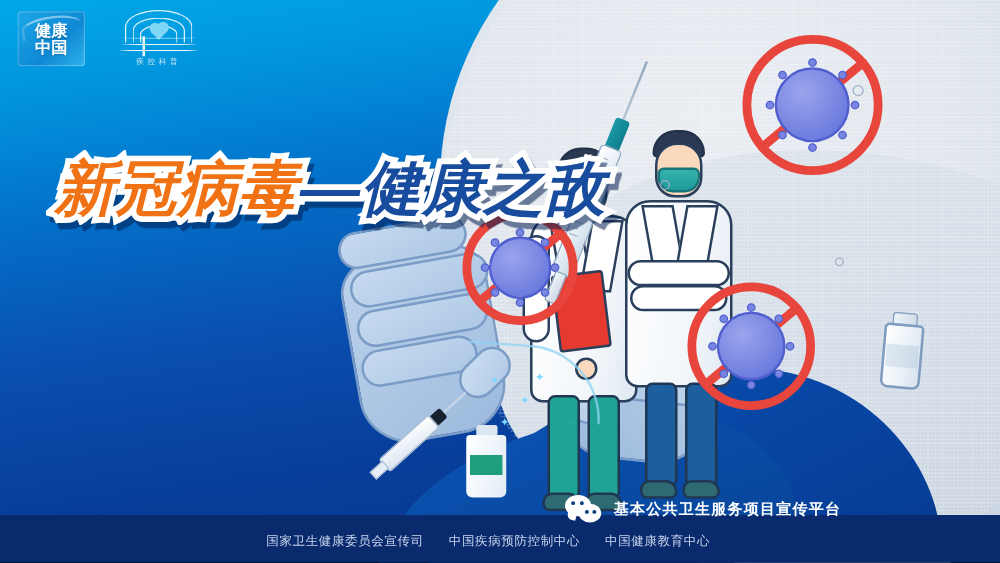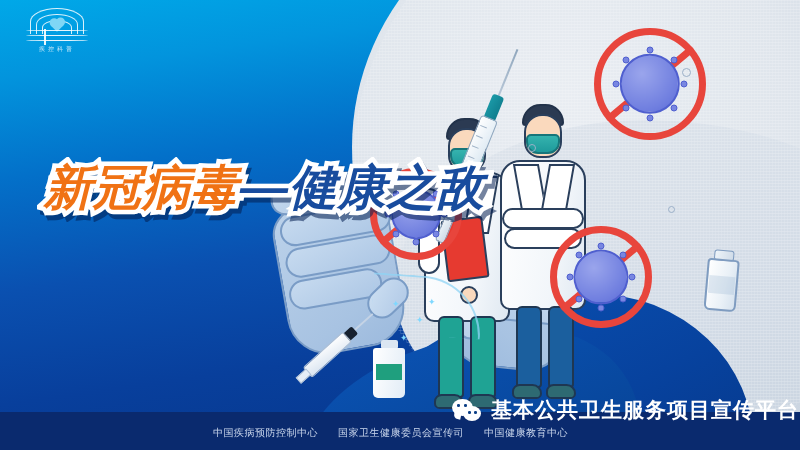--- a/index.html
+++ b/index.html
@@ -103,21 +103,20 @@
     font-size:6px;color:rgba(255,255,255,.8);letter-spacing:3px;
   }
 
   
   .headline{ position:absolute;left:44px;top:128px;z-index:45; }
   .hl-line{
     font-size:48px;line-height:1;font-weight:bold;font-style:italic;
     letter-spacing:1px;white-space:nowrap;
     -webkit-text-stroke:9px #fff; paint-order:stroke fill;
     filter:drop-shadow(3px 5px 0 rgba(2,30,80,.55));
-    margin-top:36px;
   }
   .hl-line.l2{ margin-top:20px;margin-left:-10px; }
   .seg-orange{ color:#f07214; }
   .seg-navy{ color:#184c9e; }
   .seg-teal{ color:#0d9e7c; }
   .seg-blue{ color:#1563bb; }
 
   
   .illus{ position:absolute;left:352px;top:0;width:448px;height:400px;z-index:20; }
 
@@ -289,33 +288,40 @@
   .wechat .wx-icon .b1,.wechat .wx-icon .b2{
     position:absolute;border-radius:50%;background:#fff;
   }
   .wechat .wx-icon .b1{ left:0;top:0;width:21px;height:17px; }
   .wechat .wx-icon .b2{ left:11px;top:7px;width:18px;height:15px; }
   .wechat .wx-icon .b1::after{
     content:"";position:absolute;left:2px;bottom:-3px;width:7px;height:7px;
     background:#fff;border-radius:0 0 0 60%;transform:rotate(12deg);
   }
   .wechat .wx-icon .e{ position:absolute;width:2.6px;height:2.6px;border-radius:50%;background:#0d3f86; }
-  .wechat .wx-txt{ font-size:21px;font-weight:bold;color:#fff;letter-spacing:1px;white-space:nowrap; }
+  .wechat .wx-txt{ font-size:12px;font-weight:bold;color:#fff;letter-spacing:1px;white-space:nowrap; }
 </style>
 </head>
 <body>
 
 <div class="poster">
 
   <div class="light-blob"></div>
   <div class="light-blob2"></div>
   <div class="blob-texture"></div>
 
   <div class="logos">
 
+    <div class="logo-jkzg">
+      <div class="swoosh"></div>
+      <div class="cn">
+        <div>健康</div>
+        <div>中国</div>
+      </div>
+    </div>
 
     <div class="logo-cdc">
       <div class="arcs">
         <i class="a1"></i>
           <i class="a2"></i>
           <i class="a3"></i>
       </div>
       <div class="heart"></div>
       <div class="book">
         <span class="b1"></span>
@@ -486,18 +492,18 @@
       <div class="b2"></div>
       <i class="e" style="left:5px;top:5px;"></i>
       <i class="e" style="left:12px;top:5px;"></i>
       <i class="e" style="left:16px;top:12px;"></i>
       <i class="e" style="left:22px;top:12px;"></i>
     </div>
     <div class="wx-txt">基本公共卫生服务项目宣传平台</div>
   </div>
 
   <div class="credits">
+    <span>国家卫生健康委员会宣传司</span>
     <span>中国疾病预防控制中心</span>
-    <span>国家卫生健康委员会宣传司</span>
     <span>中国健康教育中心</span>
   </div>
 
 </div>
 
 </body></html>

